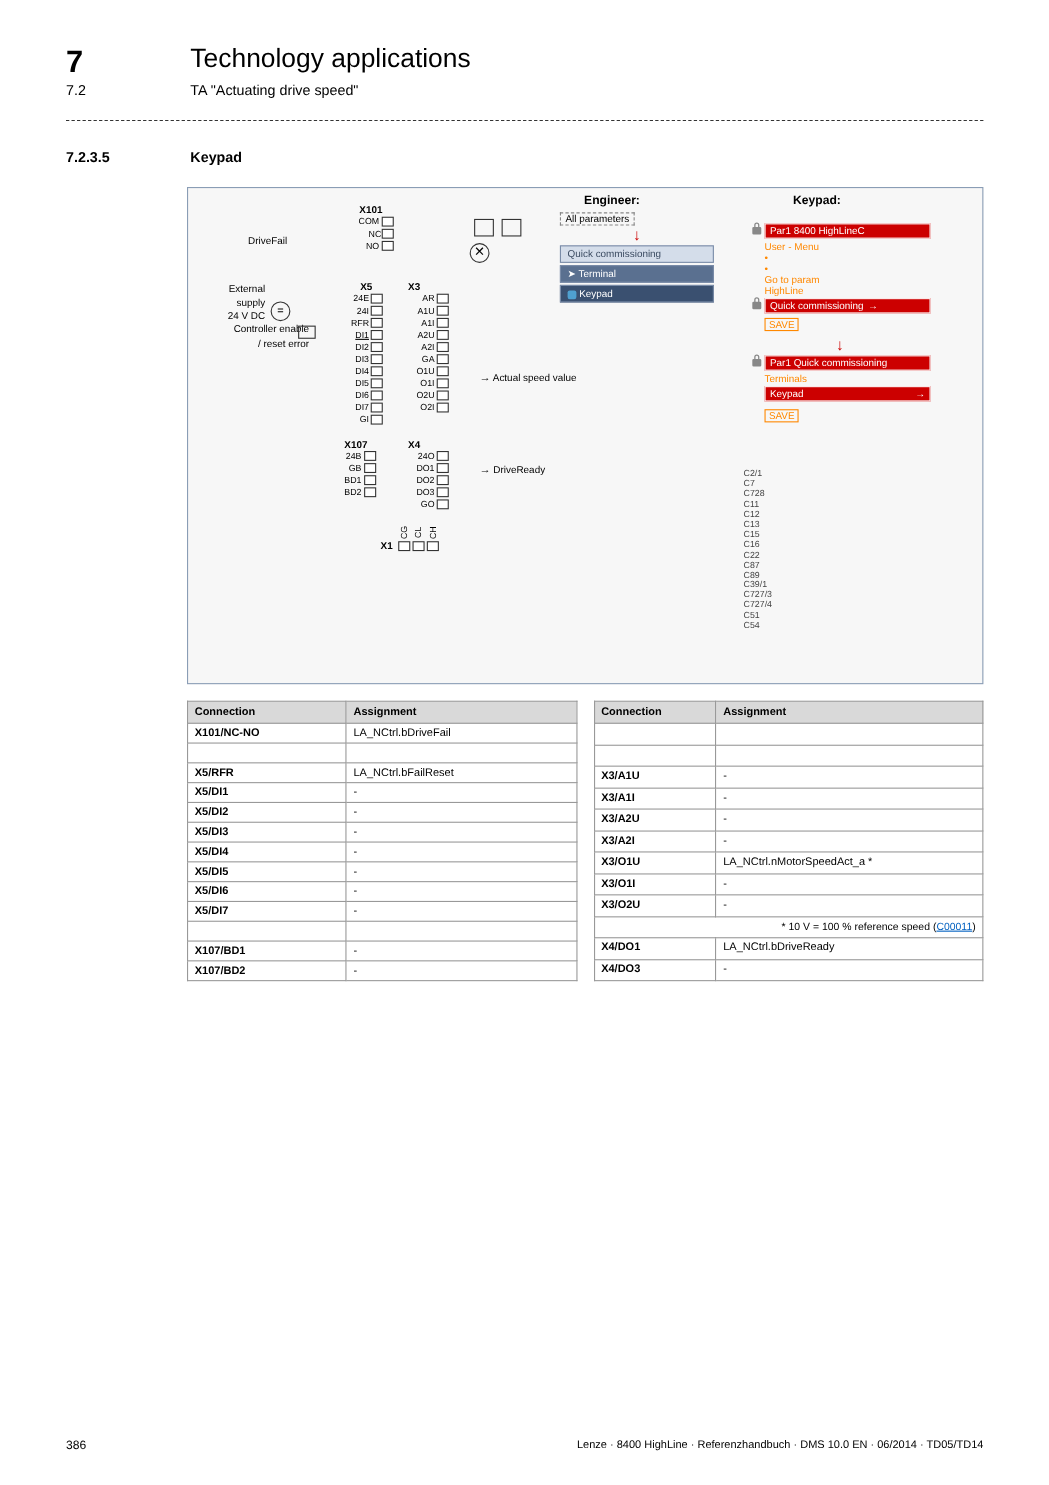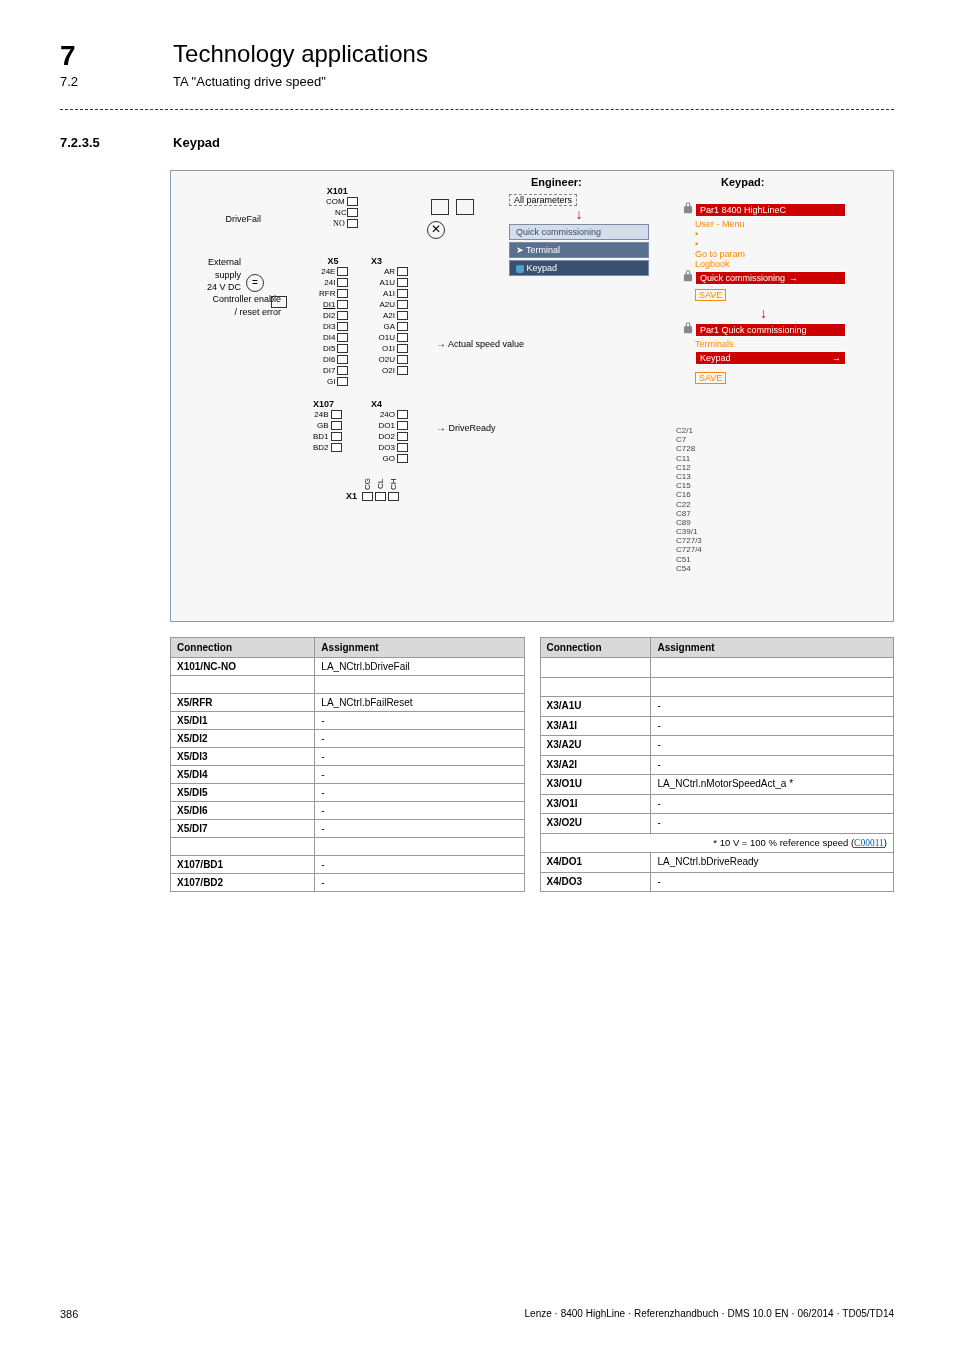--- a/index.html
+++ b/index.html
@@ -163,21 +163,20 @@
   table.conn td.bold-conn {
     font-weight: bold;
   }
   .footnote-row td {
     text-align: right;
     font-size: 9.5px;
   }
   a.link {
     color: #0060c0;
     text-decoration: underline;
-    font-family: Liberation Serif, serif;
   }
   .footer {
     position: fixed;
     bottom: 30px;
     left: 60px;
     right: 60px;
     font-size: 10px;
   }
   .footer .pagenum {
     font-weight: normal;
@@ -259,21 +258,21 @@
     <div class="term-header" style="text-align:right; padding-right:12px;">X101</div>
     <div id="x101-pins-right">
         <div class="term-row" style="justify-content: flex-end;">
           <span class="term-label" style="margin-right: 2px;">COM</span>
           <span class="term-box"></span>
         </div>
         <div class="term-row" style="justify-content: flex-end;">
           <span class="term-label" style="margin-right: 0;">NC</span>
           <span class="term-box"></span>
         </div>
-        <div class="term-row" style="justify-content: flex-end; font-family: Liberation Serif, serif;">
+        <div class="term-row" style="justify-content: flex-end;">
           <span class="term-label" style="margin-right: 2px;">NO</span>
           <span class="term-box"></span>
         </div>
       </div>
   </div>
 
   <div style="position:absolute; left:260px; top:28px; width:16px; height:14px; border:1px solid #333;"></div>
   <div style="position:absolute; left:256px; top:50px; width:16px; height:16px; border:1.5px solid #333; border-radius:50%; font-size:12px; text-align:center; line-height:14px;">✕</div>
   <div style="position:absolute; left:285px; top:28px; width:16px; height:14px; border:1px solid #333;"></div>
 
@@ -460,21 +459,21 @@
     <div style="display:flex; align-items:flex-start;">
       <svg class="lock-icon" viewBox="0 0 24 24">
           <path fill="#888" d="M12 2a4 4 0 0 0-4 4v3H7a2 2 0 0 0-2 2v8a2 2 0 0 0 2 2h10a2 2 0 0 0 2-2v-8a2 2 0 0 0-2-2h-1V6a4 4 0 0 0-4-4zm-2 4a2 2 0 1 1 4 0v3h-4V6z"></path>
         </svg>
       <div style="flex:1;">
         <div class="keypad-box">Par1 8400 HighLineC</div>
         <div class="orange-text" style="font-size:9px;">User - Menu</div>
         <div class="orange-text" style="font-size:9px;">•</div>
         <div class="orange-text" style="font-size:9px;">•</div>
         <div class="orange-text" style="font-size:9px;">Go to param</div>
-        <div class="orange-text" style="font-size:9px;">Logbook</div>
+        <div class="orange-text" style="font-size:9px;">HighLine</div>
       </div>
     </div>
     <div style="display:flex; align-items:flex-start;">
       <svg class="lock-icon" viewBox="0 0 24 24">
           <path fill="#888" d="M12 2a4 4 0 0 0-4 4v3H7a2 2 0 0 0-2 2v8a2 2 0 0 0 2 2h10a2 2 0 0 0 2-2v-8a2 2 0 0 0-2-2h-1V6a4 4 0 0 0-4-4zm-2 4a2 2 0 1 1 4 0v3h-4V6z"></path>
         </svg>
       <div style="flex:1;">
         <div class="keypad-box"><span>Quick commissioning</span><span class="arrow-right">→</span></div>
         <div class="keypad-save">SAVE</div>
       </div>

